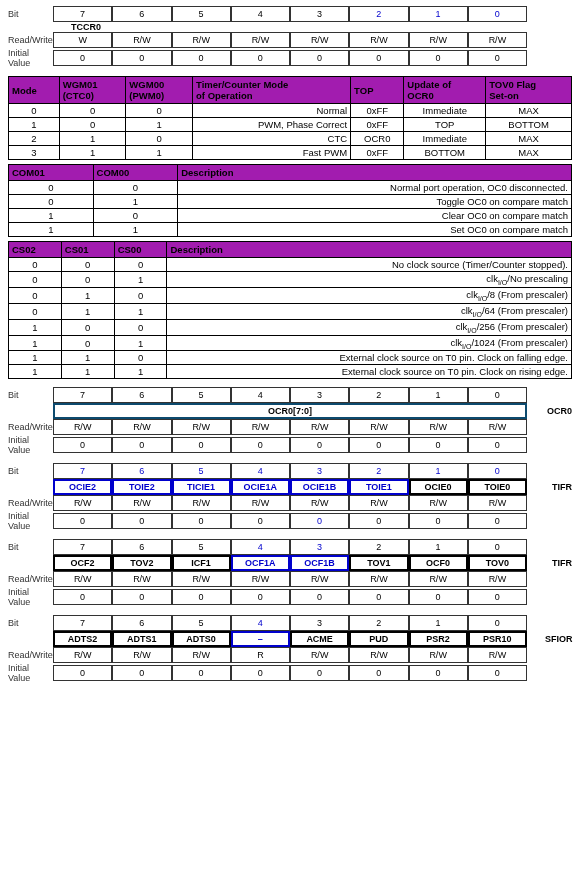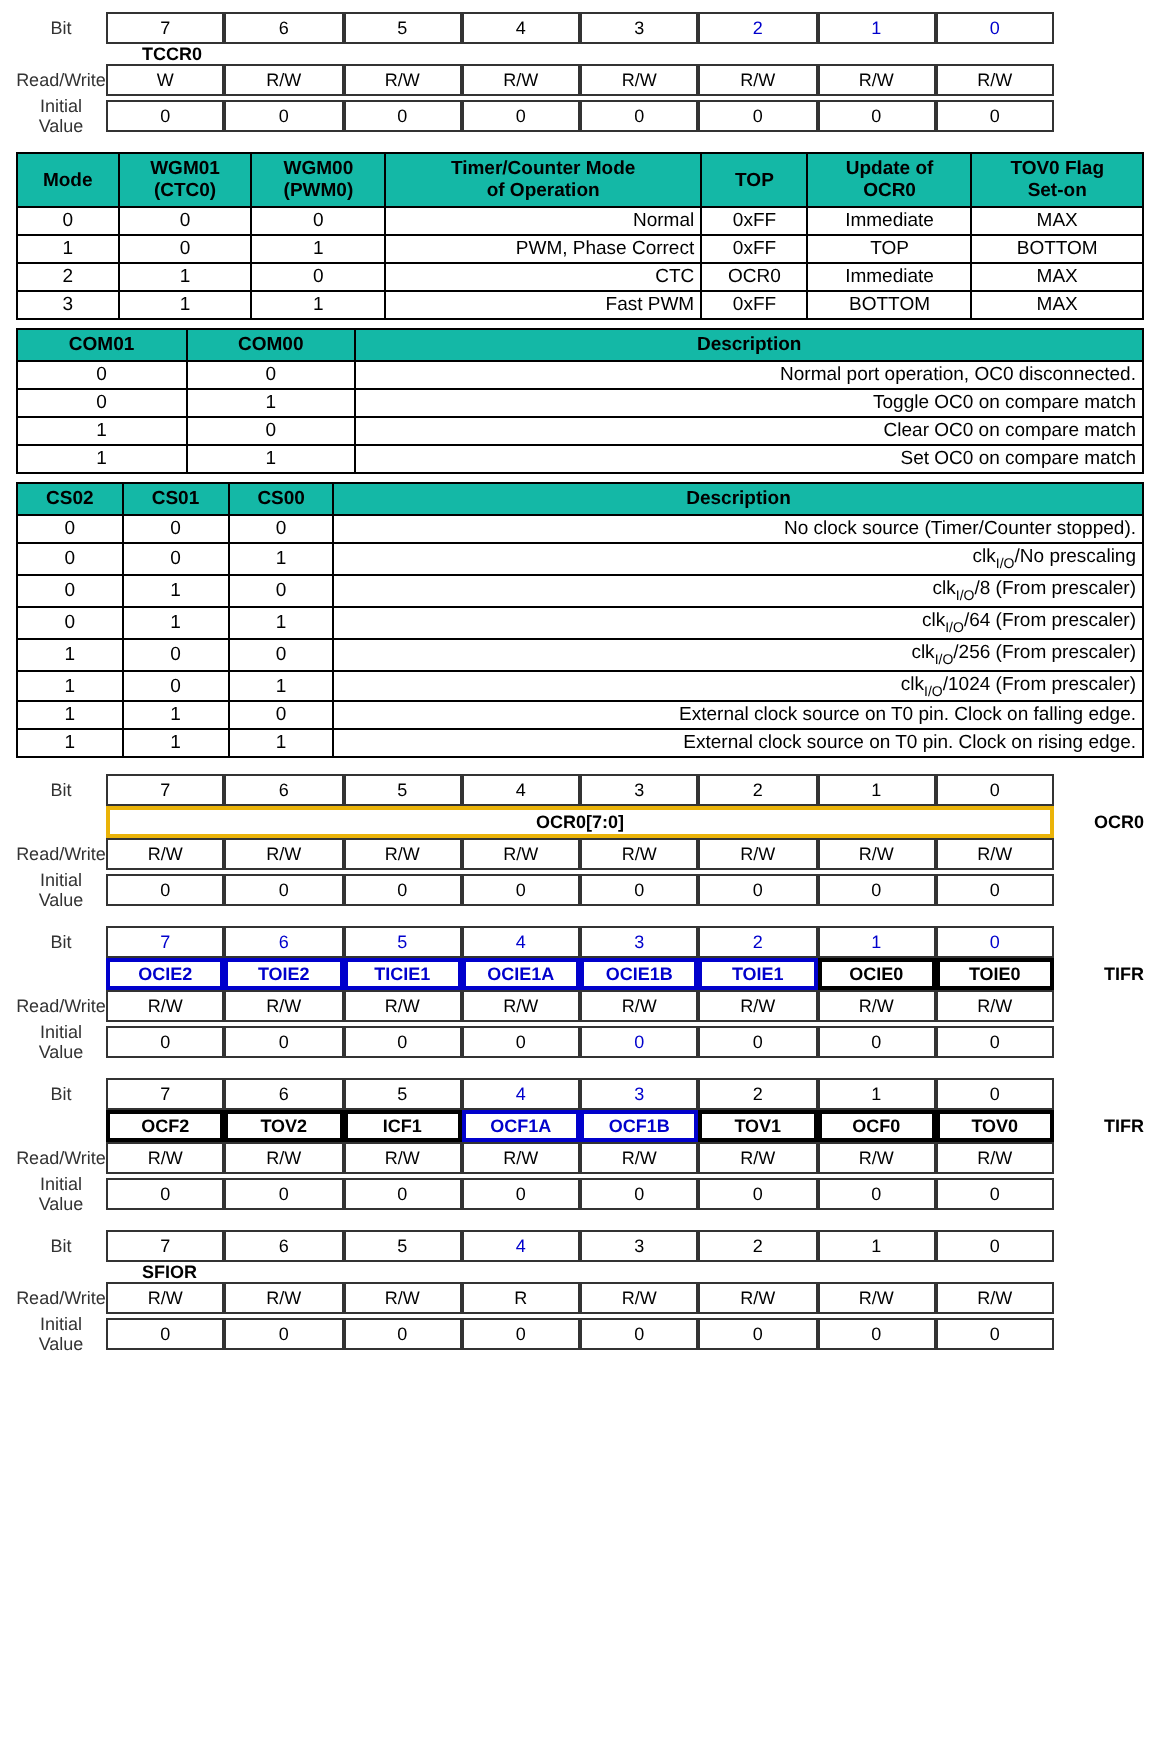--- a/index.html
+++ b/index.html
@@ -45,35 +45,34 @@
       width: 45px;
       text-align: right;
       font-weight: bold;
       font-size: 9px;
       padding-left: 18px;
     }
     .reg-name-left {
       width: 45px;
       font-size: 9px;
       color: #333;
-      text-align: center;
     }
 
     
     .data-table {
       width: 100%;
       border-collapse: collapse;
       margin-bottom: 4px;
       font-size: 9.5px;
     }
     .data-table th {
       border: 1px solid #000;
       padding: 2px 3px;
-      text-align: center;
-      background: #14b8a6;
+      text-align: left;
+      background: #a21caf;
       font-weight: bold;
       vertical-align: middle;
     }
     .data-table td {
       border: 1px solid #000;
       padding: 1px 3px;
       text-align: center;
       vertical-align: middle;
     }
     .data-table td.left-align {
@@ -89,21 +88,21 @@
     }
     .blue { color: #00c; }
     .bold { font-weight: bold; }
 
     .spacer { height: 4px; }
 
     
     .span-cell {
       flex: 8;
       text-align: center;
-      border: 2px solid #eab308;
+      border: 2px solid #0c4a6e;
       font-weight: bold;
       font-size: 9px;
       padding: 1px 16px;
       min-height: 16px;
       display: flex;
       align-items: center;
       justify-content: center;
     }
   </style>
 </head>
@@ -501,20 +500,30 @@
         <div class="reg-cell" style="color:#00c;">4</div>
         <div class="reg-cell">3</div>
         <div class="reg-cell">2</div>
         <div class="reg-cell">1</div>
         <div class="reg-cell">0</div>
       </div>
       <div class="reg-name"></div>
     </div>
     <div class="reg-row">
       <div class="reg-name-left"></div>
+      <div class="reg-cells">
+        <div class="reg-cell highlighted">ADTS2</div>
+        <div class="reg-cell highlighted">ADTS1</div>
+        <div class="reg-cell highlighted">ADTS0</div>
+        <div class="reg-cell highlighted blue" style="color:#00c; border-color:#00c;">–</div>
+        <div class="reg-cell highlighted">ACME</div>
+        <div class="reg-cell highlighted">PUD</div>
+        <div class="reg-cell highlighted">PSR2</div>
+        <div class="reg-cell highlighted">PSR10</div>
+      </div>
       <div class="reg-name bold">SFIOR</div>
     </div>
     <div class="reg-row">
       <div class="reg-name-left">Read/Write</div>
       <div class="reg-cells">
         <div class="reg-cell">R/W</div>
         <div class="reg-cell">R/W</div>
         <div class="reg-cell">R/W</div>
         <div class="reg-cell">R</div>
         <div class="reg-cell">R/W</div>

